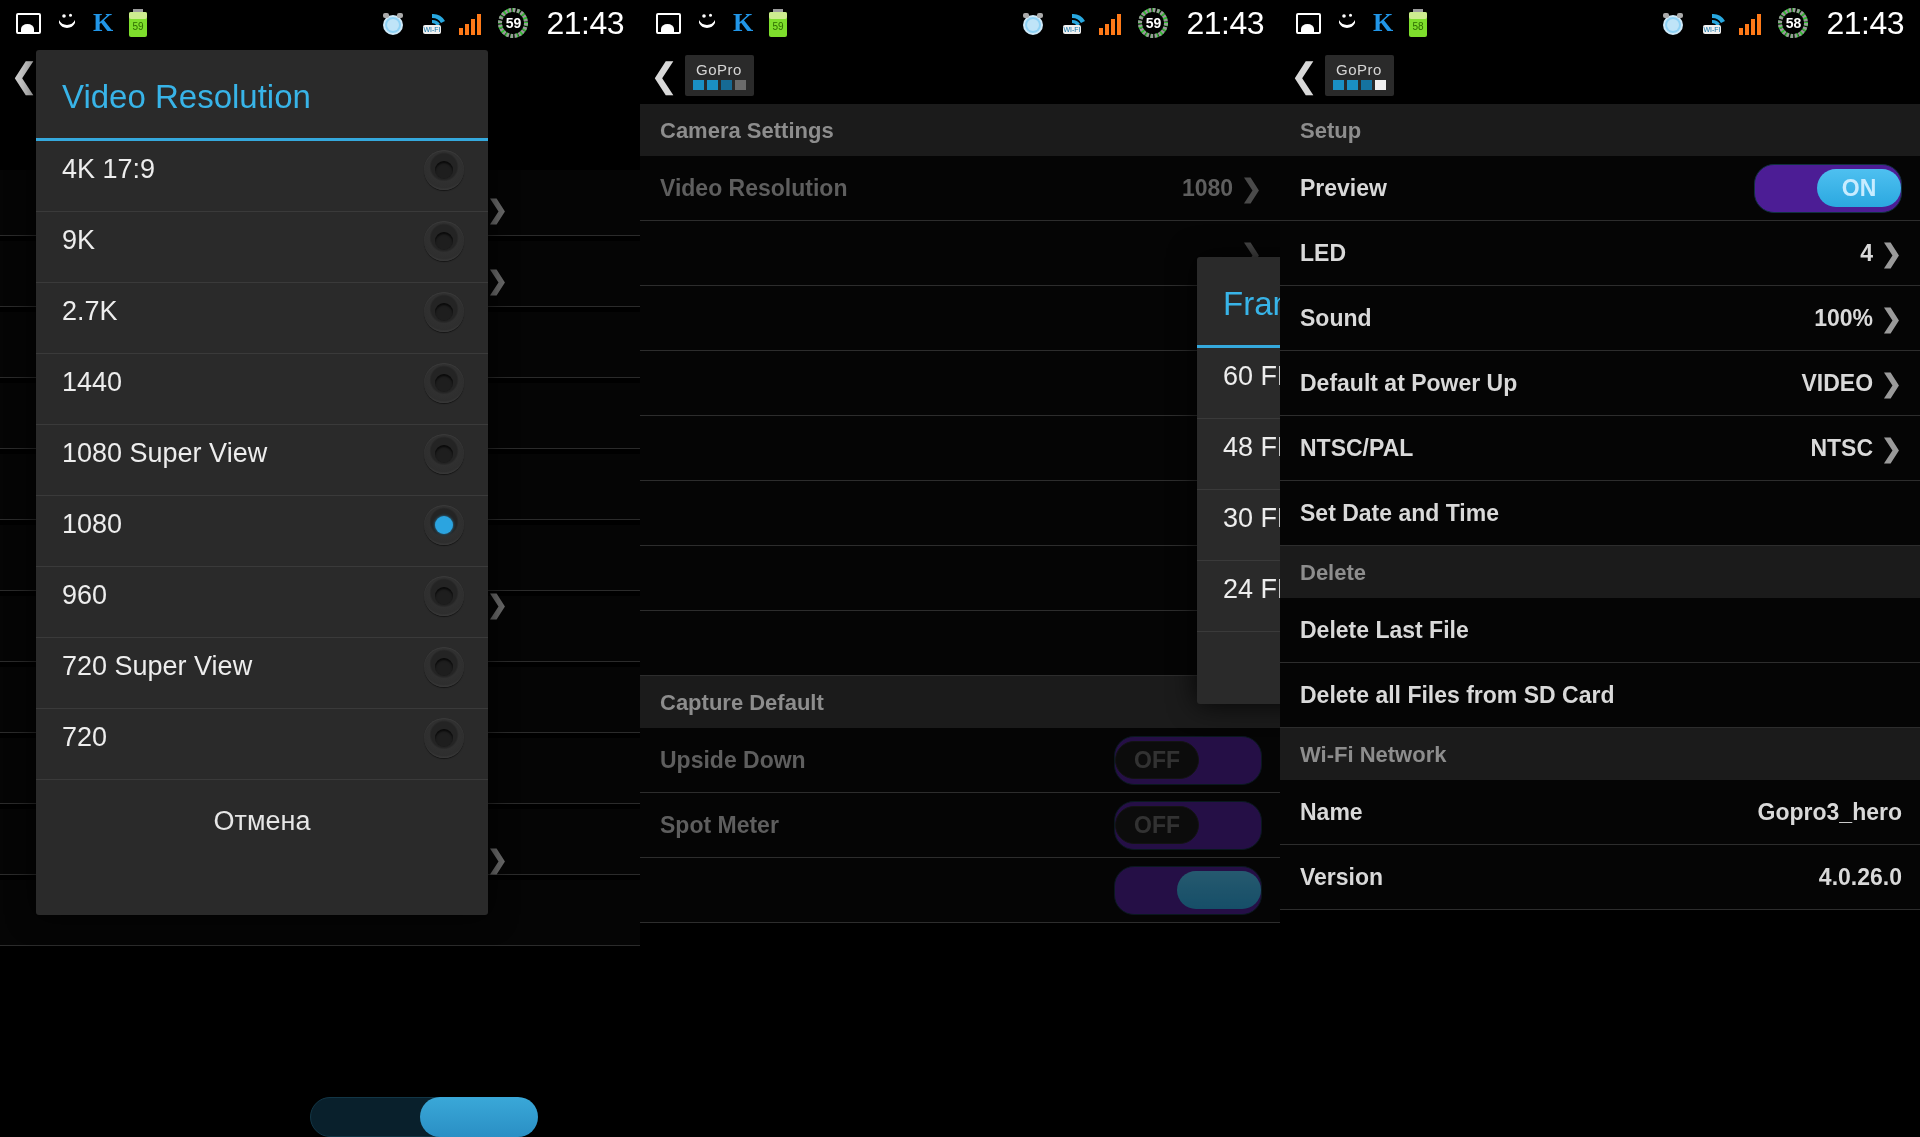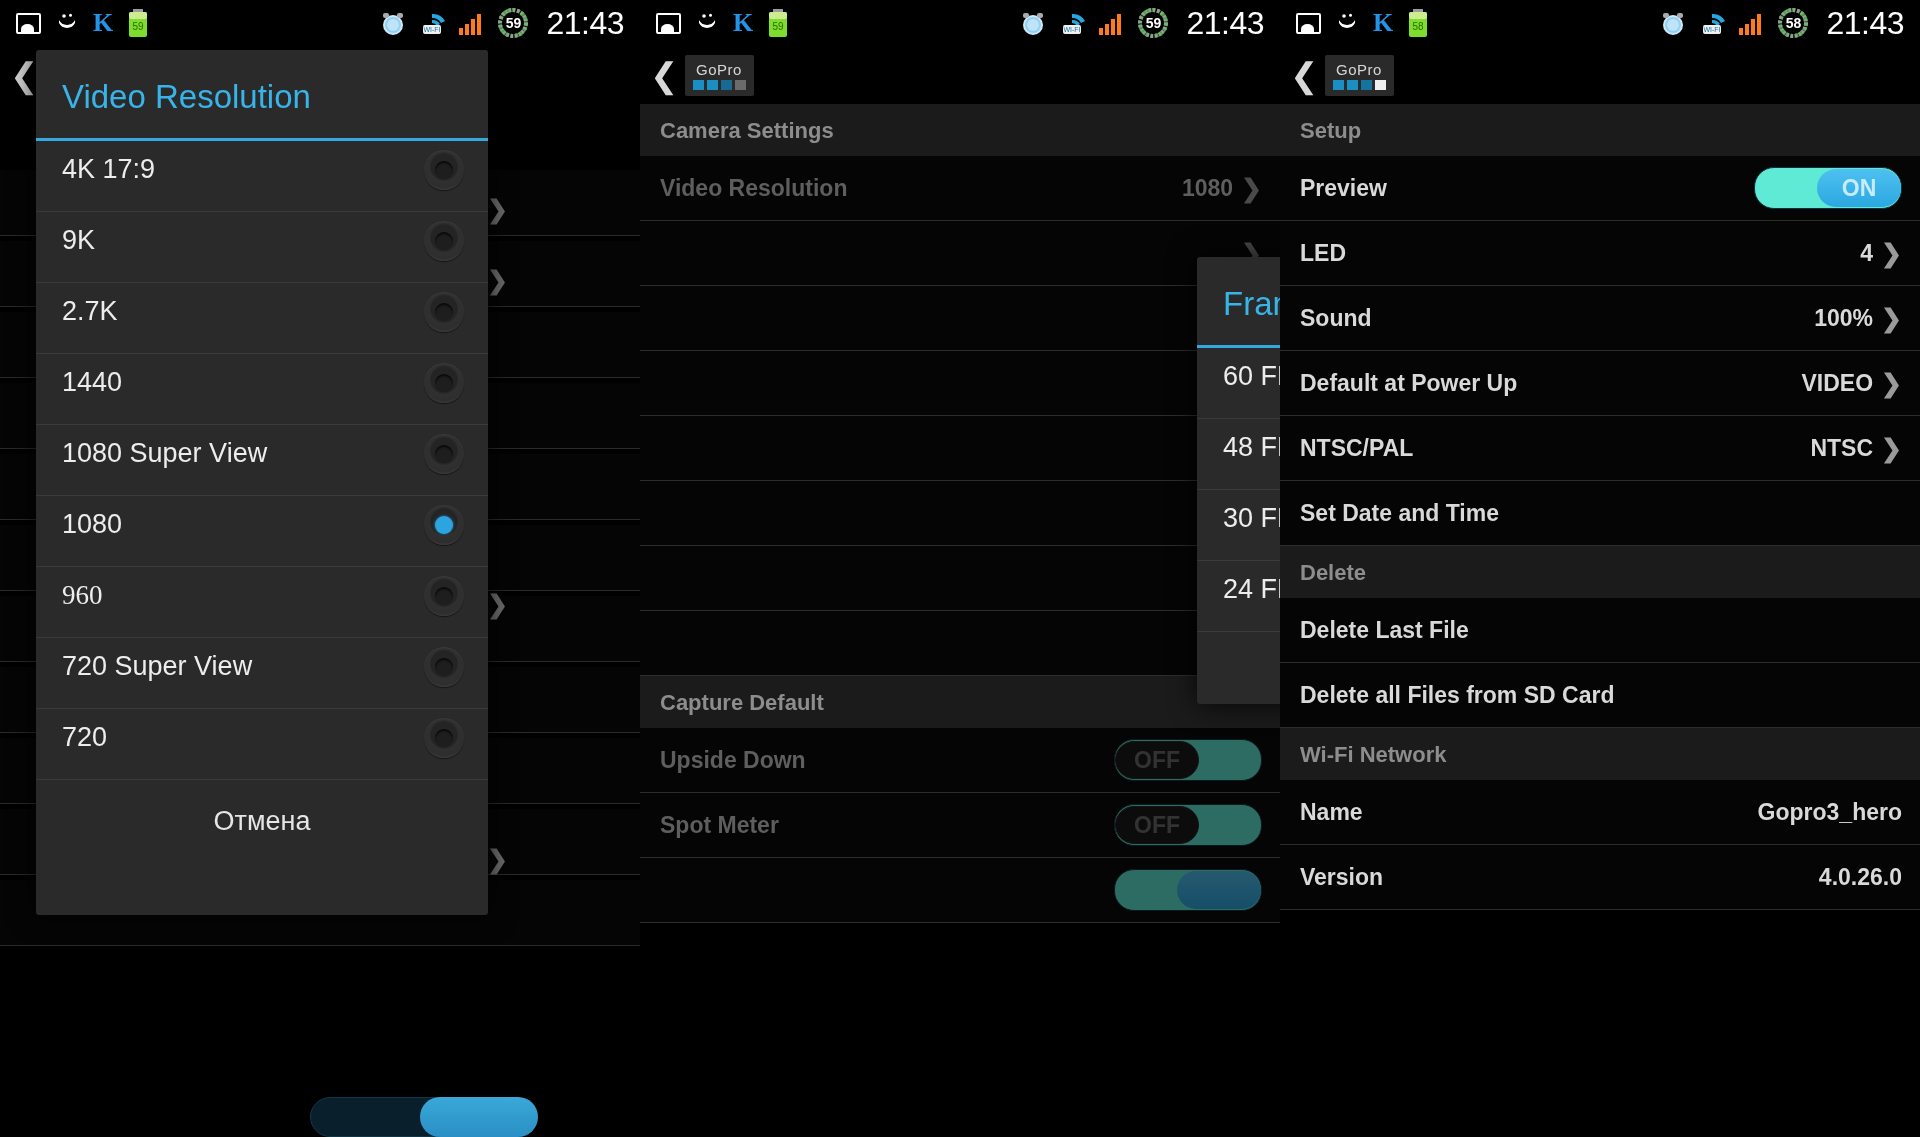--- a/index.html
+++ b/index.html
@@ -54,21 +54,21 @@
     background:#050505;
     border-bottom:1px solid #2d2d2d;
   }
   .row .lbl { color:#d9d9d9; font-size:23px; font-weight:bold;}
   .row .right { margin-left:auto; display:flex; align-items:center; gap:8px;}
   .row .val { color:#d9d9d9; font-size:23px; font-weight:bold;}
   .chev { color:#9a9a9a; font-size:25px; line-height:25px; font-weight:bold;}
   .dim .lbl, .dim .val { color:#5e5e5e; }
   .dim .chev { color:#4a4a4a; }
 
-  .toggle { width:148px; height:42px; border-radius:20px; background:#5eead4; border:1px solid #11303f; position:relative; display:flex; align-items:center;}
+  .toggle { width:148px; height:49px; border-radius:20px; background:#4c1d95; border:1px solid #11303f; position:relative; display:flex; align-items:center;}
   .toggle .knob { position:absolute; width:84px; height:38px; border-radius:19px; display:flex; align-items:center; justify-content:center; font-size:23px; font-weight:bold;}
   .toggle.on .knob { right:0; background:linear-gradient(#4ec0f0,#2ba8e0); color:#c8ecff;}
   .toggle.off .knob { left:0; background:#151515; border:1px solid #252525; color:#6a6a6a;}
   .toggle.dimmed { opacity:.45; }
   .dialog {
     position:absolute; background:#2a2a2a; border-radius:3px;
     box-shadow:0 0 28px rgba(0,0,0,.85); z-index:55;
   }
   .dlg-title { color:#38b4e8; font-size:33px; padding:28px 26px 22px 26px; font-weight:400;}
   .dlg-rule { height:3px; background:#35a9dd; margin:0;}
@@ -224,21 +224,21 @@
         <span class="radio">
             <i></i>
           </span>
       </div>
       <div class="dlg-item" style="height:71px;">
         <span class="t">1080</span>
         <span class="radio sel">
             <i></i>
           </span>
       </div>
-      <div class="dlg-item" style="height:71px;font-family:Liberation Serif, serif;">
+      <div class="dlg-item" style="height:71px;">
         <span class="t">960</span>
         <span class="radio">
             <i></i>
           </span>
       </div>
       <div class="dlg-item" style="height:71px;">
         <span class="t">720 Super View</span>
         <span class="radio">
             <i></i>
           </span>

